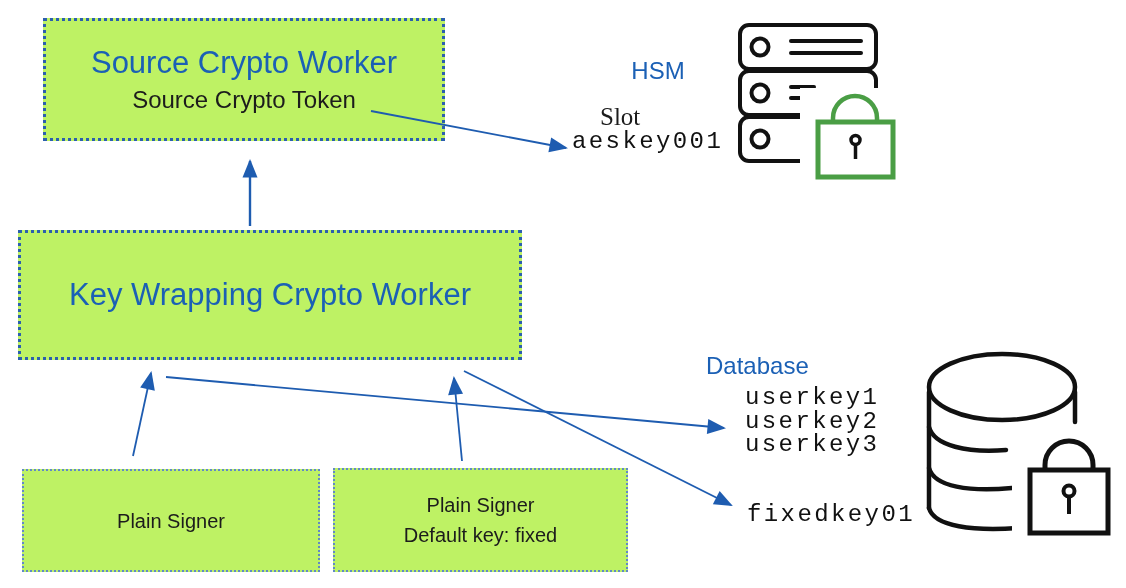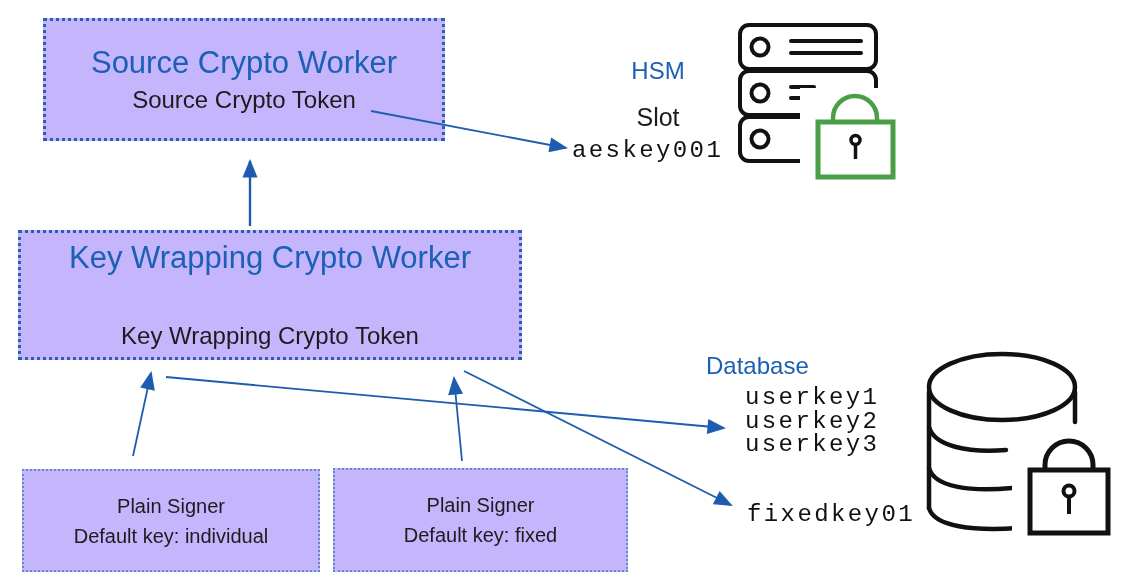--- a/index.html
+++ b/index.html
@@ -1,21 +1,21 @@
 <!DOCTYPE html>
 <html><head>
 <meta charset="utf-8">
 <style>
   html,body { margin:0; padding:0; background:#fff; }
   .canvas {
     position:relative; width:1126px; height:588px; background:#ffffff;
     font-family:"Liberation Sans", sans-serif; overflow:hidden;
   }
   .dbox {
-    position:absolute; box-sizing:border-box; background:#c4b5fd;
+    position:absolute; box-sizing:border-box; background:#bef264;
     display:flex; flex-direction:column; align-items:center; justify-content:center;
     text-align:center;
   }
   .dbox.big   { border:3px dotted #2b5fae; }
   .dbox.small { border:2px dotted #6189c8; }
   .btitle { font-size:31px; color:#1b60b5; line-height:40px; white-space:nowrap; }
   .bsub   { font-size:24px; color:#1c1c1c; line-height:33px; white-space:nowrap; }
   .stext  { font-size:20px; color:#1c1c1c; line-height:30px; white-space:nowrap; }
   .blue-label { position:absolute; font-size:24px; color:#1b60b5; white-space:nowrap; }
   .plain-label { position:absolute; font-size:25px; color:#1c1c1c; white-space:nowrap; }
@@ -32,36 +32,34 @@
 
 <div class="canvas">
 
   <div class="dbox big" style="left:43px; top:18px; width:402px; height:123px;">
     <div class="btitle">Source Crypto Worker</div>
     <div class="bsub">Source Crypto Token</div>
   </div>
 
   <div class="dbox big" style="left:18px; top:230px; width:504px; height:130px;gap:41px;">
     <div class="btitle">Key Wrapping Crypto Worker</div>
-    <div class="bsub">Key Wrapping Crypto Token</div>
   </div>
 
   <div class="dbox small" style="left:22px; top:469px; width:298px; height:103px;">
     <div class="stext">Plain Signer</div>
-    <div class="stext">Default key: individual</div>
   </div>
 
   <div class="dbox small" style="left:333px; top:468px; width:295px; height:104px;">
     <div class="stext">Plain Signer</div>
     <div class="stext">Default key: fixed</div>
   </div>
 
   <div class="blue-label" style="left:600px; top:57px; width:116px; text-align:center;">HSM</div>
-  <div class="plain-label" style="left:600px; top:103px; width:116px; text-align:center;">Slot</div>
-  <div class="mono" style="left:572px; top:137px;">aeskey001</div>
+  <div class="plain-label" style="left:600px; top:103px; width:116px; text-align:left;font-family:Liberation Serif, serif;">Slot</div>
+  <div class="mono" style="left:572px; top:128px;">aeskey001</div>
 
   <svg class="icon" style="left:737px; top:22px;" width="145" height="148" viewBox="0 0 145 148">
     <g fill="none" stroke="#111" stroke-width="4" stroke-linecap="round">
       <rect x="3" y="3" width="136" height="44" rx="9"></rect>
       <rect x="3" y="49" width="136" height="44" rx="9"></rect>
       <rect x="3" y="95" width="136" height="44" rx="9"></rect>
       <circle cx="23" cy="25" r="8.5"></circle>
       <circle cx="23" cy="71" r="8.5"></circle>
       <circle cx="23" cy="117" r="8.5"></circle>
       <line x1="54" y1="19" x2="124" y2="19"></line>

